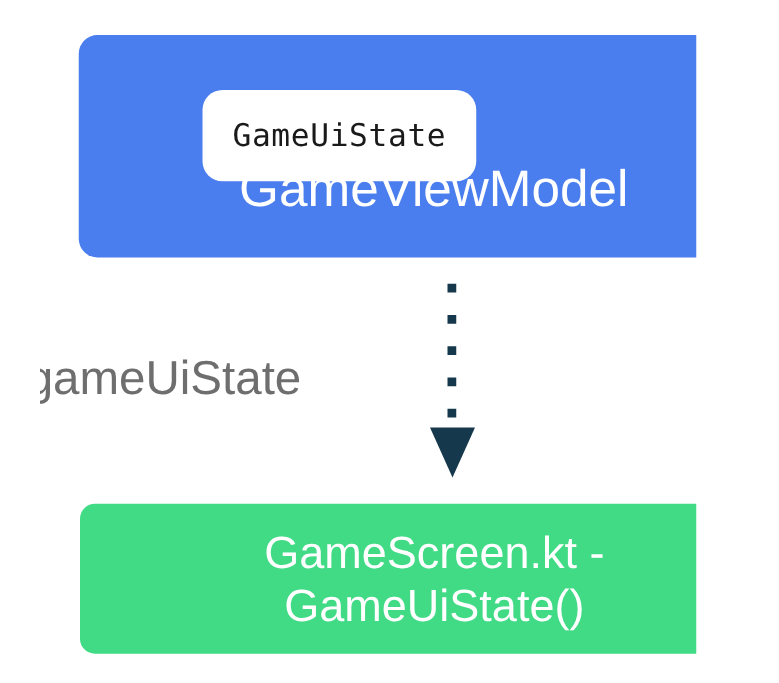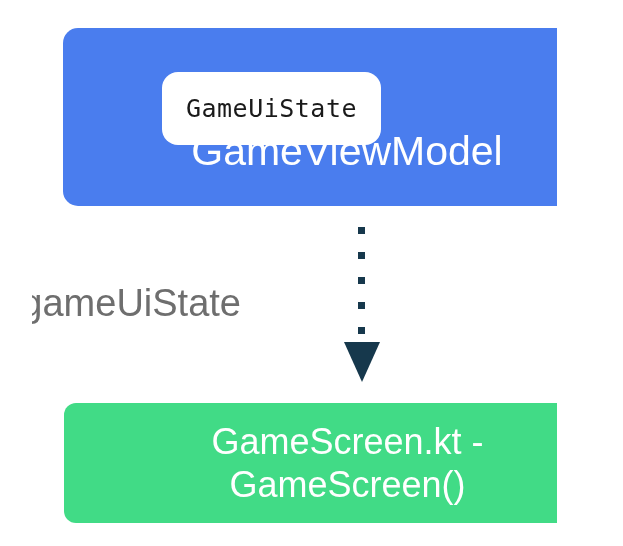--- a/index.html
+++ b/index.html
@@ -111,16 +111,16 @@
     <span class="dot"></span>
     <span class="dot"></span>
     <span class="dot"></span>
     <span class="dot"></span>
     <span class="dot"></span>
   </div>
   <div class="arrow-head"></div>
 
   <div class="screen-box">
     <span>GameScreen.kt -</span>
-    <span>GameScreen()</span>
+    <span>GameUiState()</span>
   </div>
 
 </div>
 
 </body></html>

